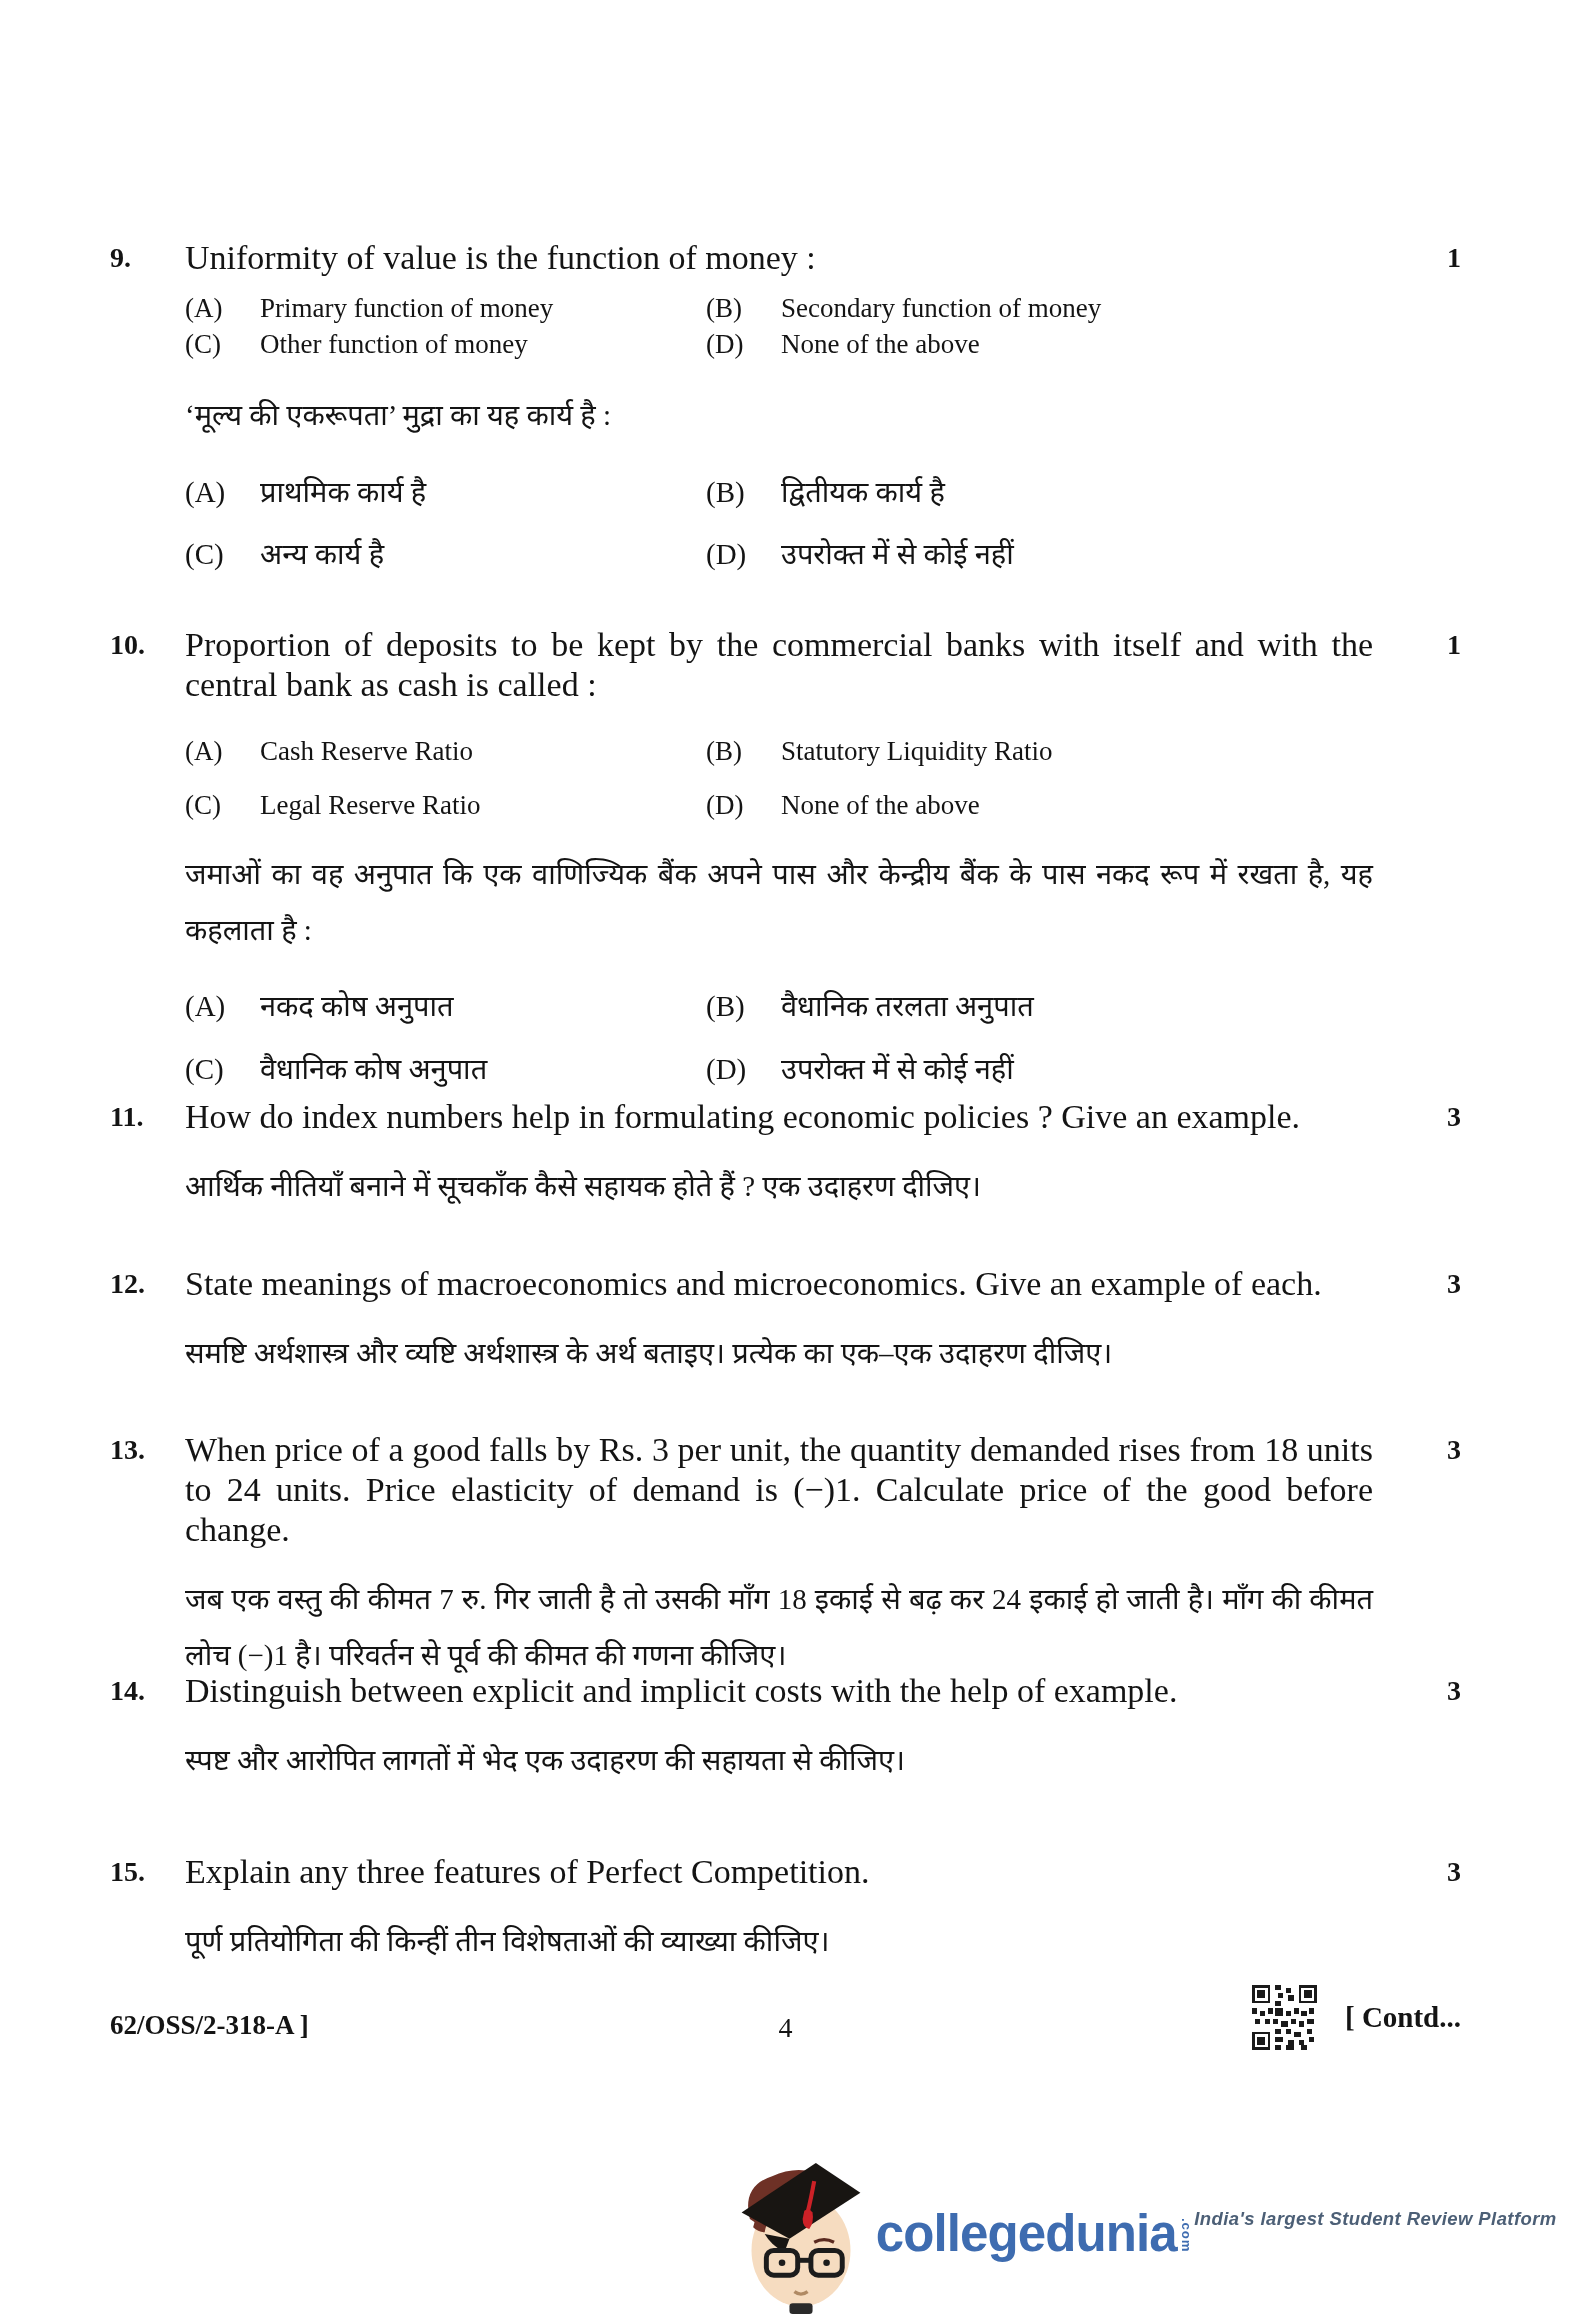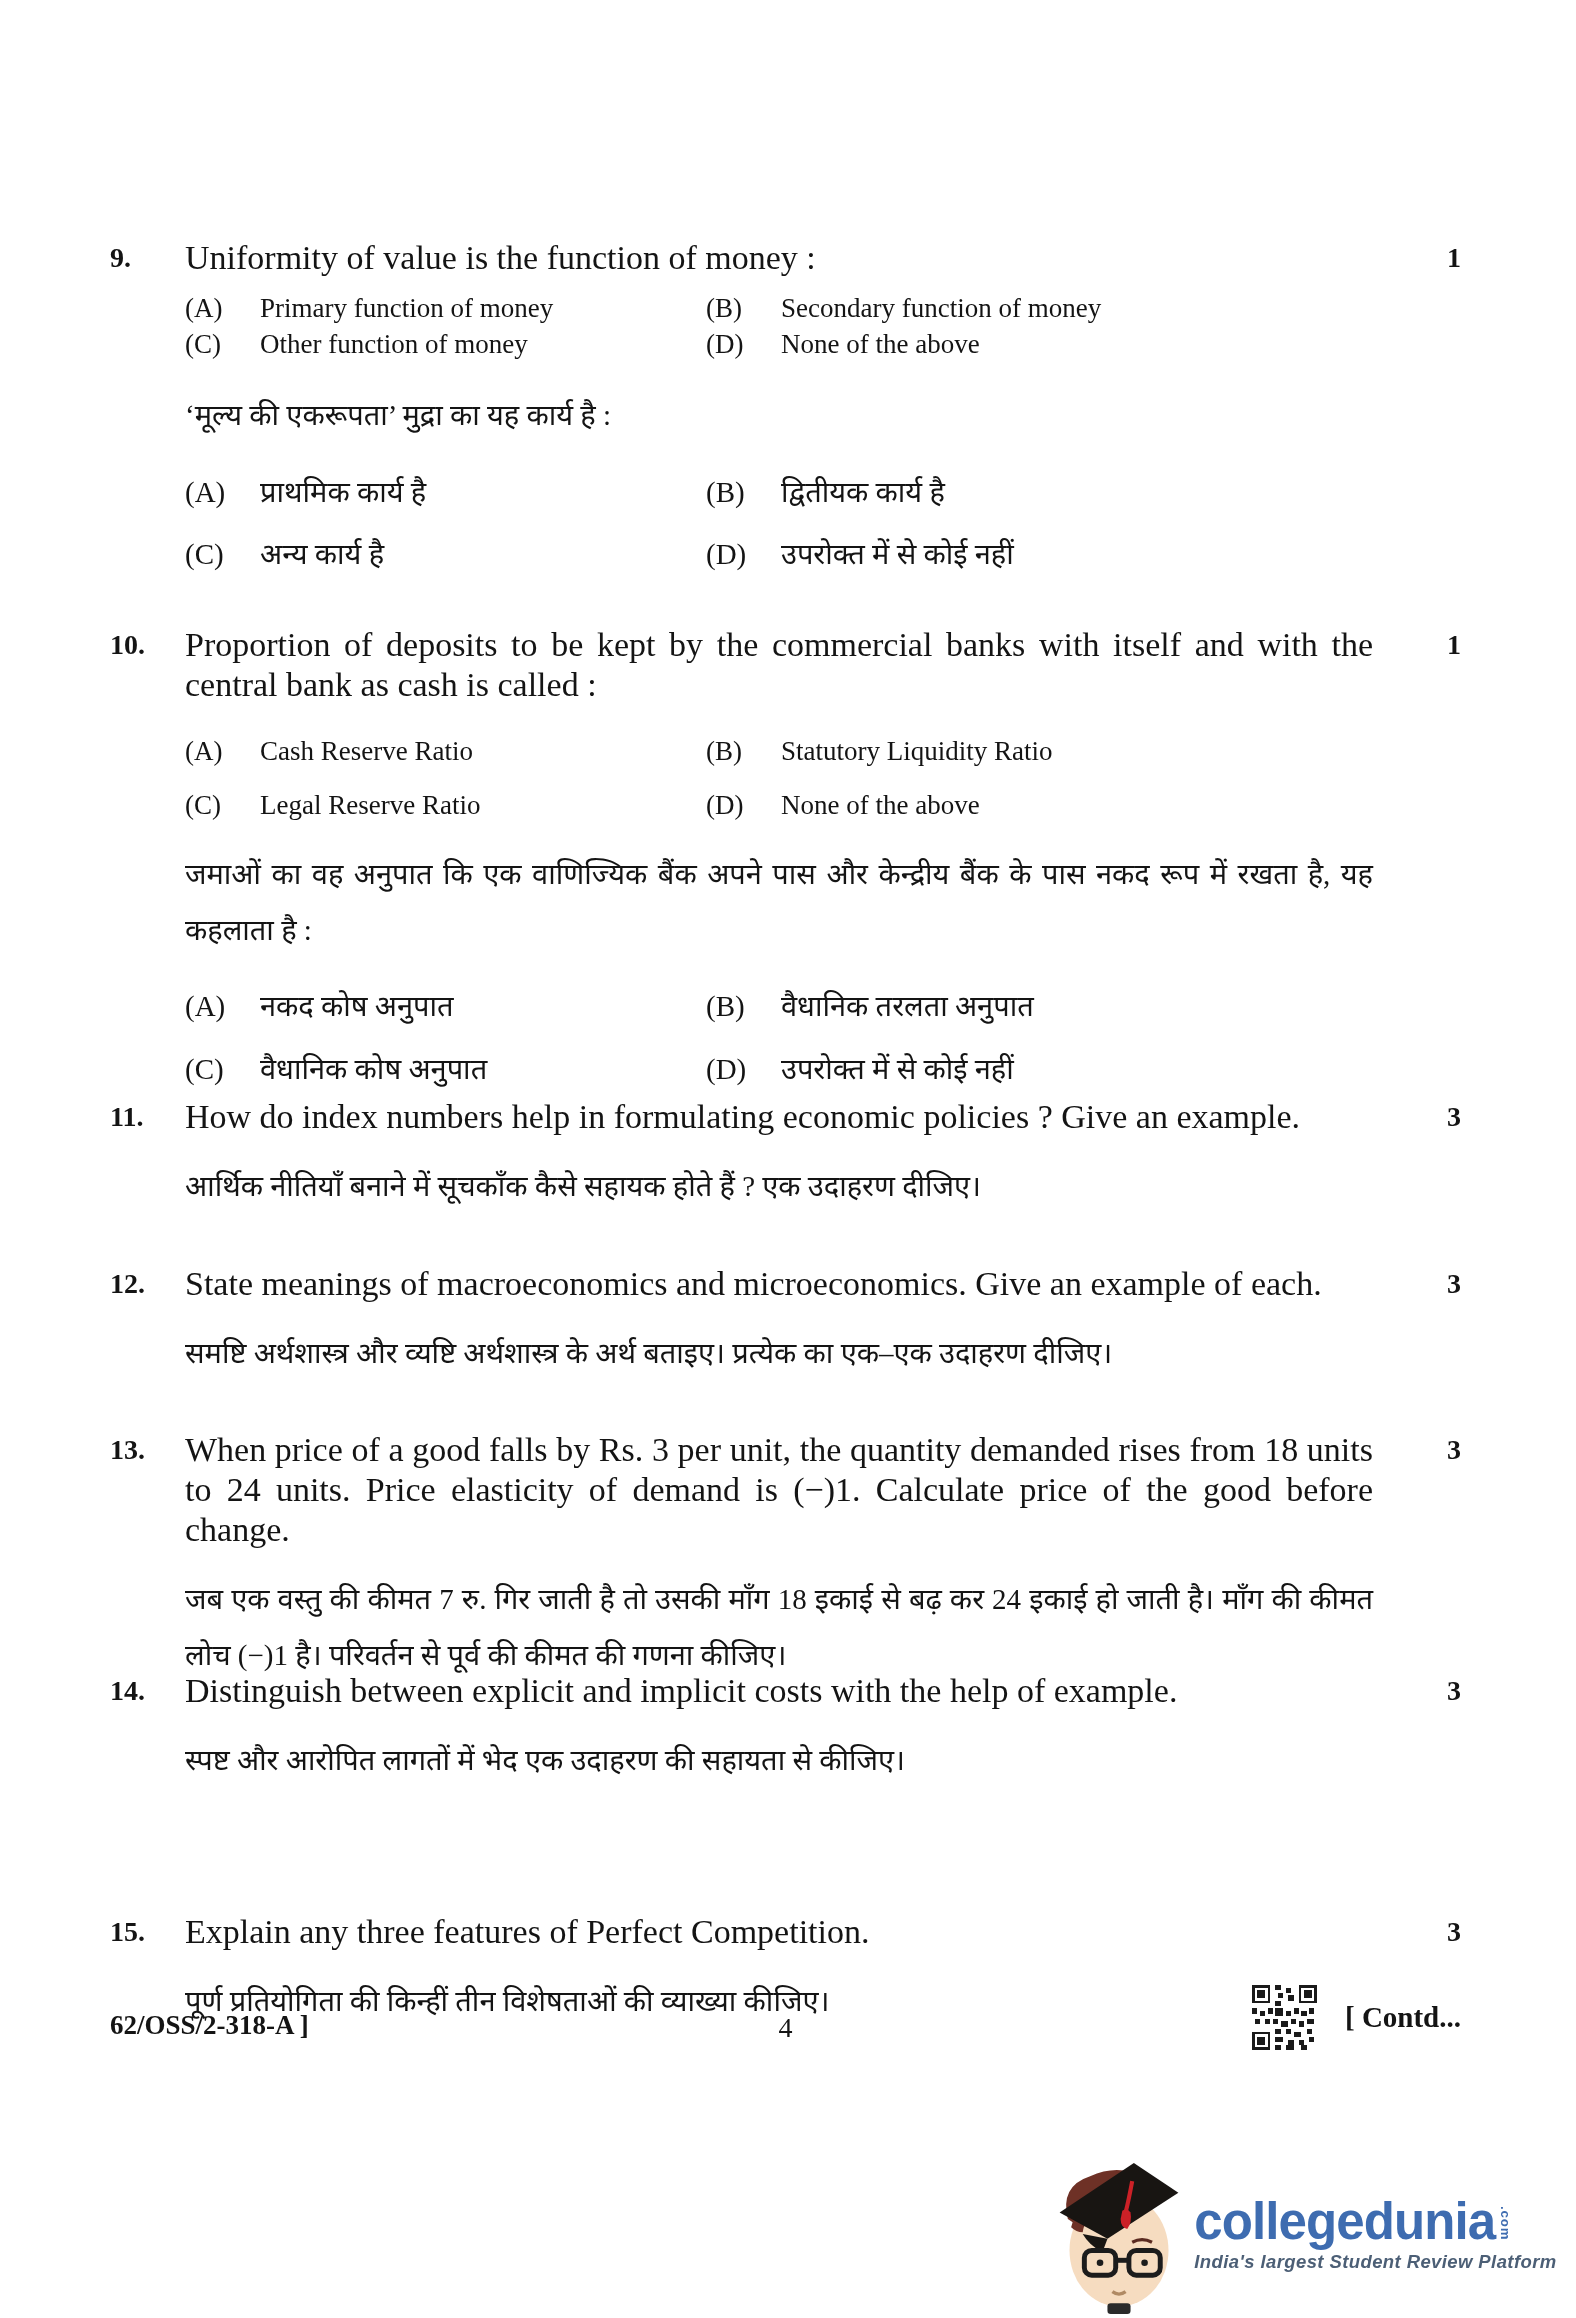--- a/index.html
+++ b/index.html
@@ -23,21 +23,21 @@
   .opts-en-loose { margin-top:26.5px; font-size:27px; line-height:39px; row-gap:15px; }
   .opts-hi { margin-top:26.5px; font-size:29px; line-height:44px; row-gap:18.5px; }
   .footer { position:absolute; left:110px; right:115px; top:1985px; height:79px; }
   .paper-code { position:absolute; left:0; top:25px; font-weight:bold; font-size:27px; }
   .page-num { position:absolute; left:0; right:0; top:26.5px; text-align:center; font-size:28px; }
   .footer-right { position:absolute; right:0; top:0; display:flex; align-items:center; gap:28px; }
   .qr { width:65px; height:65px; }
   .contd { font-weight:bold; font-size:29px; }
   .logo { position:absolute; right:19.4px; bottom:5.3px; display:flex; align-items:center; gap:8.8px;
           font-family:"Liberation Sans", sans-serif; }
-  .logo-textcol { display:flex; flex-direction:column; }
+  .logo-textcol { display:flex; flex-direction:row; }
   .brand-row { display:flex; align-items:flex-start; }
   .brand { font-weight:bold; font-size:51px; letter-spacing:-0.9px; line-height:55px; }
   .tld { writing-mode:vertical-rl; font-size:13.2px; font-weight:bold; margin-left:2.6px; margin-top:12.4px; letter-spacing:0.9px; }
   .tagline { font-size:18.5px; font-weight:bold; margin-top:1.8px; letter-spacing:0.4px;font-style:italic; }
 </style>
 </head>
 <body>
 
 <div class="q" style="top:238px">
   <div class="q-num">9.</div>
@@ -158,21 +158,21 @@
 
 <div class="q" style="top:1671px">
   <div class="q-num">14.</div>
   <div class="q-body">
     <div class="en-text">Distinguish between explicit and implicit costs with the help of example.</div>
     <div class="hi-text">स्पष्ट और आरोपित लागतों में भेद एक उदाहरण की सहायता से कीजिए।</div>
   </div>
   <div class="q-marks">3</div>
 </div>
 
-<div class="q" style="top:1912px">
+<div class="q" style="top:1852px">
   <div class="q-num">15.</div>
   <div class="q-body">
     <div class="en-text">Explain any three features of Perfect Competition.</div>
     <div class="hi-text">पूर्ण प्रतियोगिता की किन्हीं तीन विशेषताओं की व्याख्या कीजिए।</div>
   </div>
   <div class="q-marks">3</div>
 </div>
 
 <div class="footer">
   <div class="paper-code">62/OSS/2-318-A ]</div>

